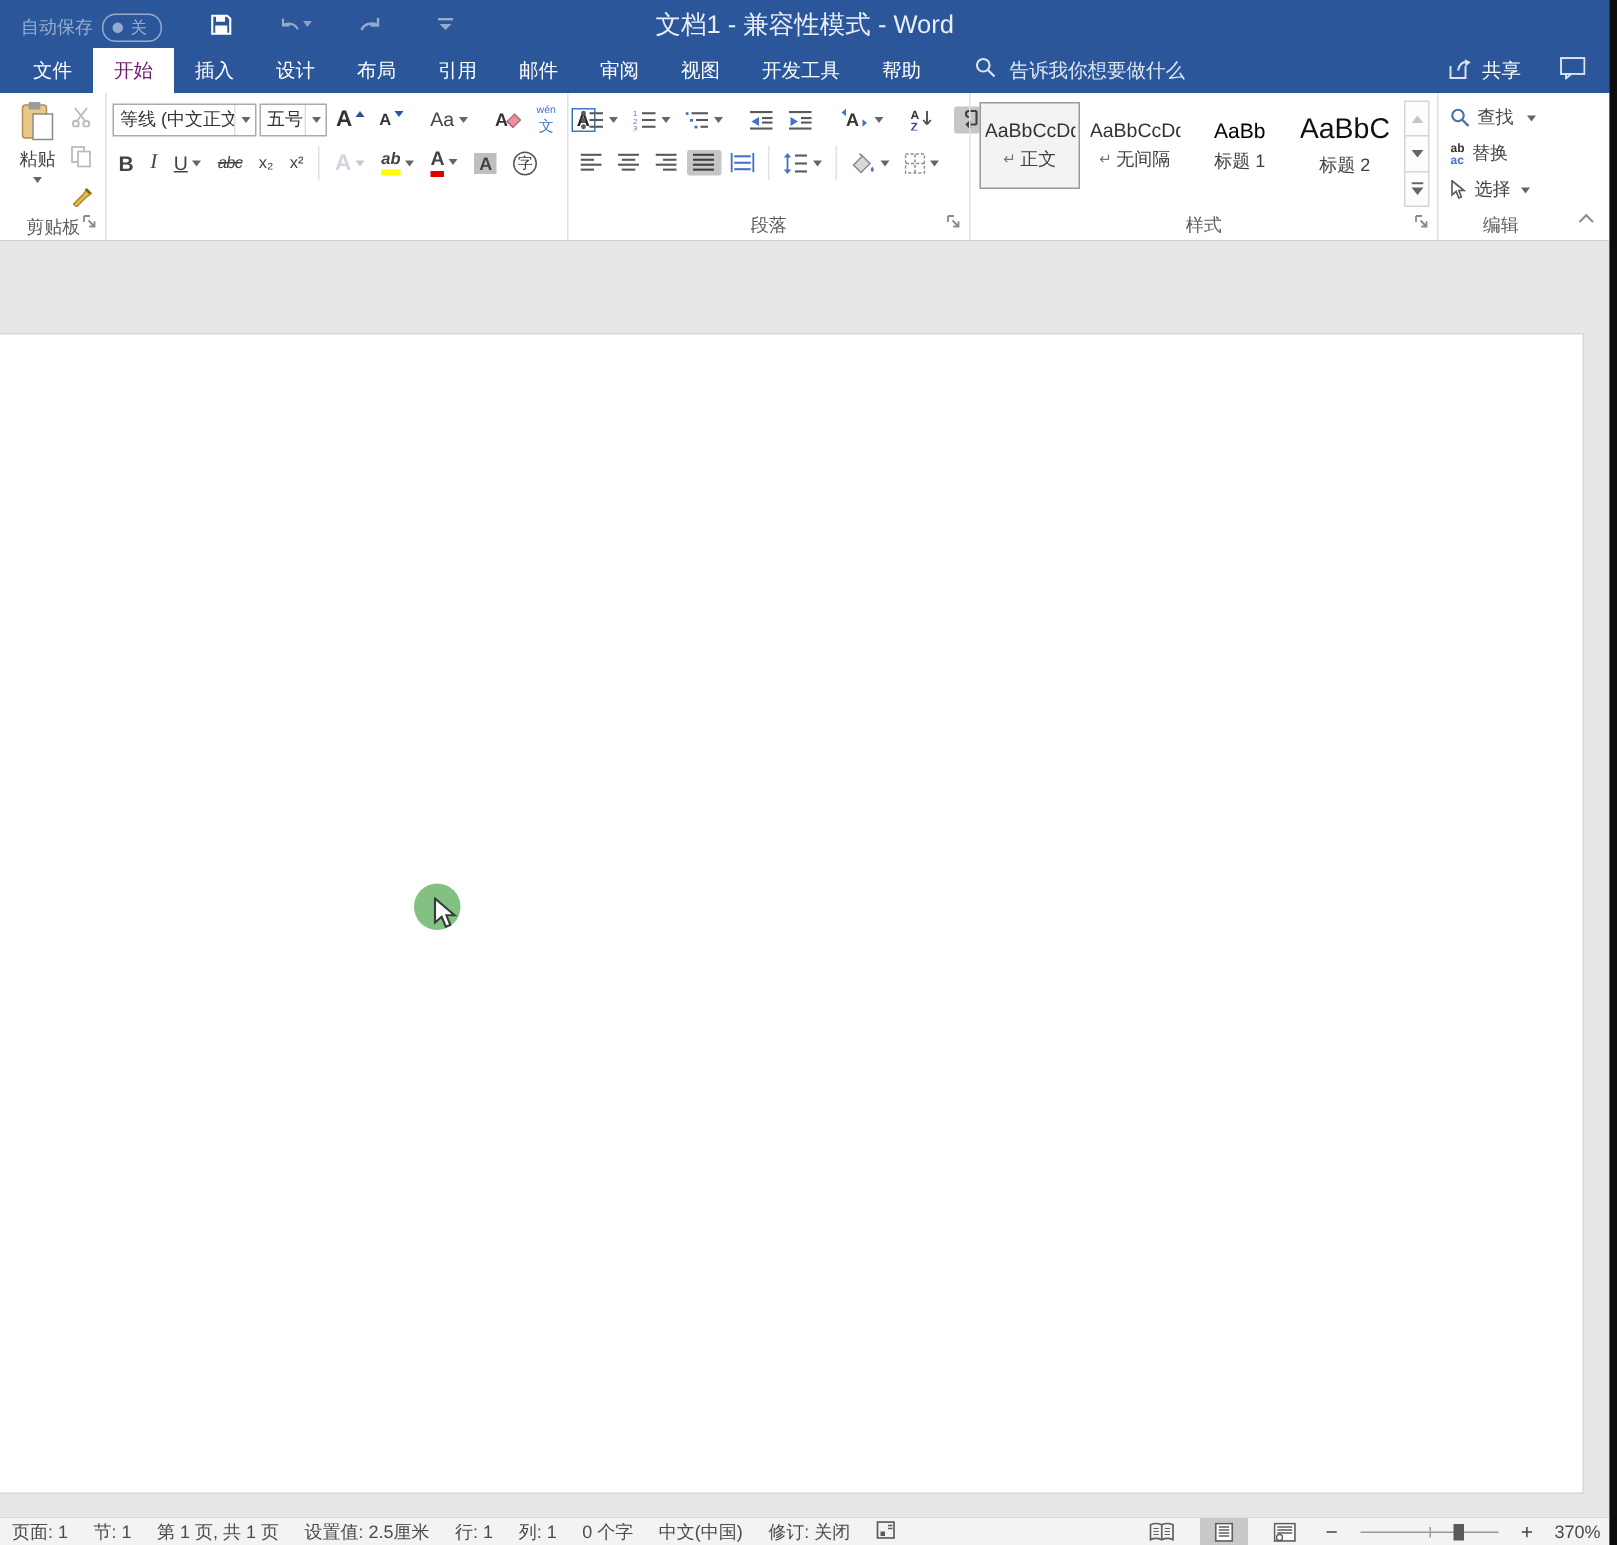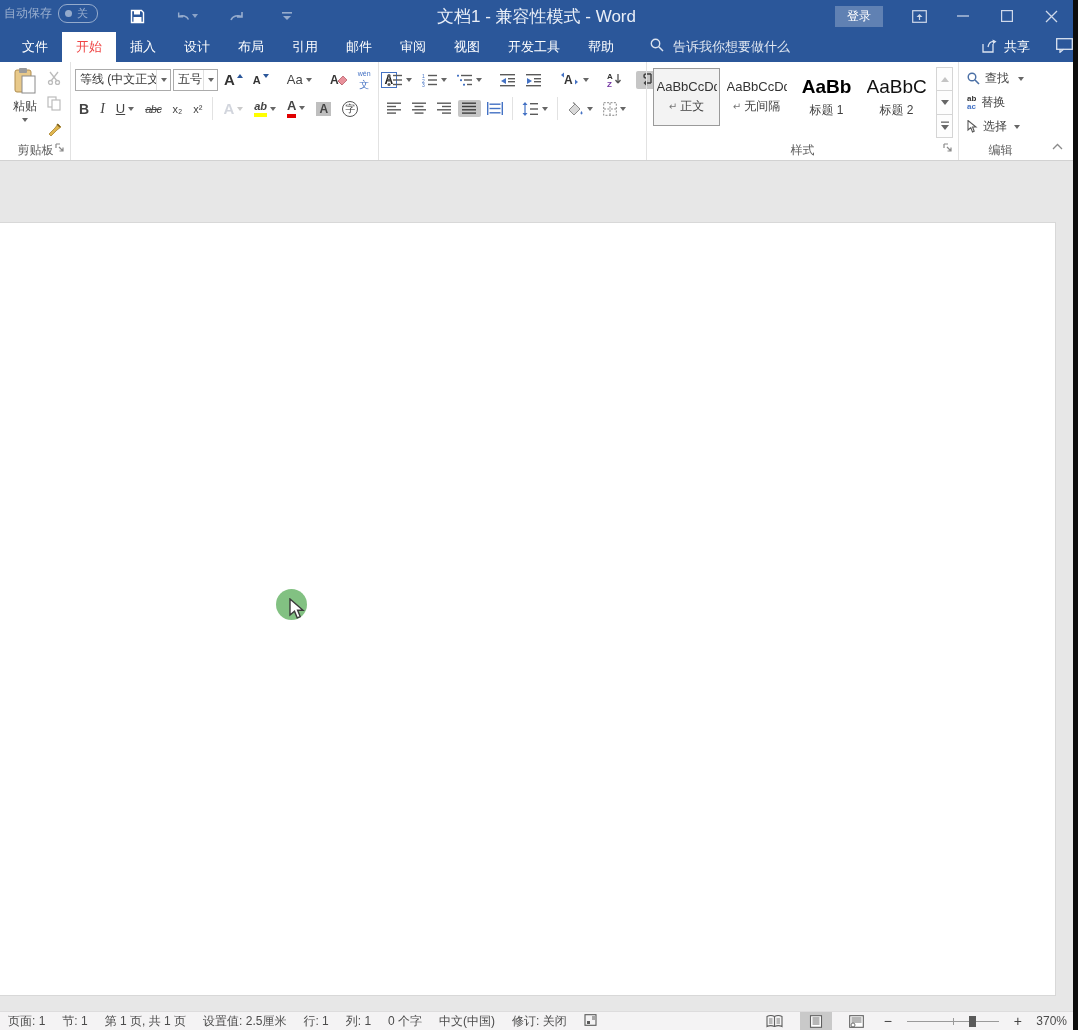--- a/index.html
+++ b/index.html
@@ -3,37 +3,37 @@
 <meta charset="utf-8">
 <style>
   * { margin:0; padding:0; box-sizing:border-box; }
   html,body { width:1078px; height:1030px; overflow:hidden; background:#111; }
   body { font-family:"Liberation Sans","DejaVu Sans",sans-serif; }
   .window { position:absolute; left:0; top:0; width:1073px; height:1030px; background:#e7e7e7; }
   .right-strip { position:absolute; left:1073px; top:0; width:5px; height:1030px; background:#0d0d0d; }
 
   
   .titlebar { height:32px; background:#2b579a; display:flex; align-items:center; color:#fff; position:relative; }
-  .qat { display:flex; align-items:flex-start; gap:28px; padding-left:4px; }
+  .qat { display:flex; align-items:flex-end; gap:28px; padding-left:14px; }
   .autosave { display:flex; align-items:center; gap:6px; opacity:.5; font-size:12px; }
   .pill { display:flex; align-items:center; gap:5px; border:1px solid #fff; border-radius:9px; padding:1px 9px 1px 6px; font-size:11px; }
   .pill .dot { width:7px; height:7px; border-radius:50%; background:#fff; }
   .qbtn { display:flex; align-items:center; justify-content:center; width:22px; height:24px; }
   .dim { opacity:.5; }
   .title-text { position:absolute; left:50%; transform:translateX(-50%); font-size:17px; color:#e9eef7; white-space:nowrap; }
   .win-controls { margin-left:auto; display:flex; align-items:center; height:32px; }
   .signin { background:rgba(255,255,255,.25); color:#fff; font-size:12px; padding:2px 12px; margin-right:14px; border:none; cursor:default; }
   .wbtn { width:44px; height:32px; display:flex; align-items:center; justify-content:center; background:transparent; border:none; }
 
   
   .tabrow { height:30px; background:#2b579a; display:flex; align-items:stretch; color:#fff; font-size:13px; padding-left:8px; }
   .tab { display:flex; align-items:center; padding:0 14px; white-space:nowrap; }
-  .tab.active { background:#fff; color:#ef4444; }
+  .tab.active { background:#fff; color:#701a75; }
   .searchbox { display:flex; align-items:center; gap:9px; margin-left:22px; color:rgba(255,255,255,.85); white-space:nowrap;font-family:Liberation Serif, serif; }
-  .tab-right { margin-left:auto; display:flex; align-items:center; gap:26px; }
+  .tab-right { margin-left:auto; display:flex; align-items:center; gap:26px; padding-right:16px; }
   .share { display:flex; align-items:center; gap:6px; }
 
   
   .ribbon { height:99px; background:#fff; border-bottom:1px solid #d2d2d2; display:flex; align-items:stretch; position:relative; padding-left:1px; }
   .group { display:flex; flex-direction:column; position:relative; padding:3px 4px 0 4px; }
   .group + .group { border-left:1px solid #e2e2e2; }
   .gcontent { flex:1; display:flex; }
   .glabel-row { height:19px; display:flex; align-items:center; justify-content:center; color:#5d5d5d; font-size:12px; position:relative; }
   .dlg { position:absolute; right:1px; bottom:4px; }
   .vsep { width:1px; background:#e2e2e2; margin:3px 3px; align-self:stretch; }
@@ -66,21 +66,21 @@
   .enclose { width:16px; height:16px; border:1px solid #555; border-radius:50%; font-size:10px; display:flex; align-items:center; justify-content:center; color:#333; }
   .charborder { border:1px solid #4472c4; padding:0 3px; font-size:12px; font-weight:bold; color:#222; }
   .phonetic { display:flex; flex-direction:column; align-items:center; color:#4472c4; line-height:1; }
   .phonetic .t { font-size:7px; } .phonetic .b { font-size:10px; }
 
   
   .gallery { display:flex; gap:3px; padding:3px 4px 3px 2px; }
   .stylecard { width:67px; height:58px; display:flex; flex-direction:column; align-items:center; justify-content:center; gap:4px; border:1px solid transparent; color:#3f3f3f; }
   .stylecard.sel { border:1px solid #9a9a9a; background:#f3f3f3; }
   .sc-preview { font-size:13px; white-space:nowrap; overflow:hidden; width:60px; text-align:center; color:#333; }
-  .sc-preview.h1 { font-size:19px; font-weight:bold; color:#000; }
+  .sc-preview.h1 { font-size:14px; font-weight:normal; color:#000; }
   .sc-preview.h2 { font-size:19px; color:#111; }
   .sc-name { font-size:12px; display:flex; align-items:center; gap:3px; white-space:nowrap; }
   .ret { font-size:10px; color:#777; }
   .scrollcol { display:flex; flex-direction:column; margin:3px 0 3px 2px; }
   .scbtn { width:17px; flex:1; border:1px solid #d5d5d5; background:#fdfdfd; display:flex; align-items:center; justify-content:center; margin-top:-1px; }
 
   
   .edit-col { display:flex; flex-direction:column; justify-content:flex-start; gap:3px; padding-top:3px; }
   .edit-item { display:flex; align-items:center; gap:5px; font-size:12px; color:#444; padding:2px 4px; }
 
@@ -135,45 +135,20 @@
           </svg>
       </span>
       <span class="qbtn dim">
         <svg width="10" height="9" viewBox="0 0 10 9">
             <rect x="0" y="0" width="10" height="1.6" fill="#fff"></rect>
             <path d="M1 4 l4 4 4-4 z" fill="#fff"></path>
           </svg>
       </span>
     </div>
     <span class="title-text">文档1 - 兼容性模式 - Word</span>
-    <div class="win-controls">
-      <button class="signin">登录</button>
-      <button class="wbtn">
-        <svg width="15" height="13" viewBox="0 0 15 13">
-            <rect x="0.7" y="0.7" width="13.6" height="11.6" fill="none" stroke="#cfd9ea" stroke-width="1.2"></rect>
-            <path d="M7.5 4 l3 3 h-6 z" fill="#cfd9ea"></path>
-            <rect x="6.9" y="6.5" width="1.2" height="3.5" fill="#cfd9ea"></rect>
-          </svg>
-      </button>
-      <button class="wbtn">
-        <svg width="12" height="12" viewBox="0 0 12 12">
-            <rect x="0" y="5.4" width="12" height="1.2" fill="#cfd9ea"></rect>
-          </svg>
-      </button>
-      <button class="wbtn">
-        <svg width="12" height="12" viewBox="0 0 12 12">
-            <rect x="0.6" y="0.6" width="10.8" height="10.8" fill="none" stroke="#cfd9ea" stroke-width="1.2"></rect>
-          </svg>
-      </button>
-      <button class="wbtn">
-        <svg width="13" height="13" viewBox="0 0 13 13">
-            <path d="M1 1 L12 12 M12 1 L1 12" stroke="#cfd9ea" stroke-width="1.3"></path>
-          </svg>
-      </button>
-    </div>
   </div>
 
   <div class="tabrow">
     <div class="tab">文件</div>
     <div class="tab active">开始</div>
     <div class="tab">插入</div>
     <div class="tab">设计</div>
     <div class="tab">布局</div>
     <div class="tab">引用</div>
     <div class="tab">邮件</div>
@@ -479,20 +454,29 @@
             <span class="chev"></span>
           </span>
           <span class="rbtn">
             <svg width="14" height="14" viewBox="0 0 14 14">
                 <rect x="0.7" y="0.7" width="12.6" height="12.6" fill="none" stroke="#8a8a8a" stroke-width="1" stroke-dasharray="2 1.4"></rect>
                 <path d="M7 1 v12 M1 7 h12" stroke="#8a8a8a" stroke-width="1" stroke-dasharray="2 1.4"></path>
               </svg>
             <span class="chev"></span>
           </span>
         </div>
+      </div>
+      <div class="glabel-row">
+        <span>段落</span>
+        <span class="dlg">
+          <svg width="10" height="10" viewBox="0 0 10 10">
+              <path d="M1 1 h4 M1 1 v4" stroke="#8a8a8a" stroke-width="1.2"></path>
+              <path d="M4 4 l4 4 M8 4.5 v3.5 h-3.5" stroke="#8a8a8a" stroke-width="1.2" fill="none"></path>
+            </svg>
+        </span>
       </div>
     </div>
 
     <div class="group" style="width:312px">
       <div class="gcontent">
         <div class="gallery">
           <div class="stylecard sel">
             <span class="sc-preview">AaBbCcDd</span>
             <span class="sc-name">
                 <span class="ret">↵</span>

